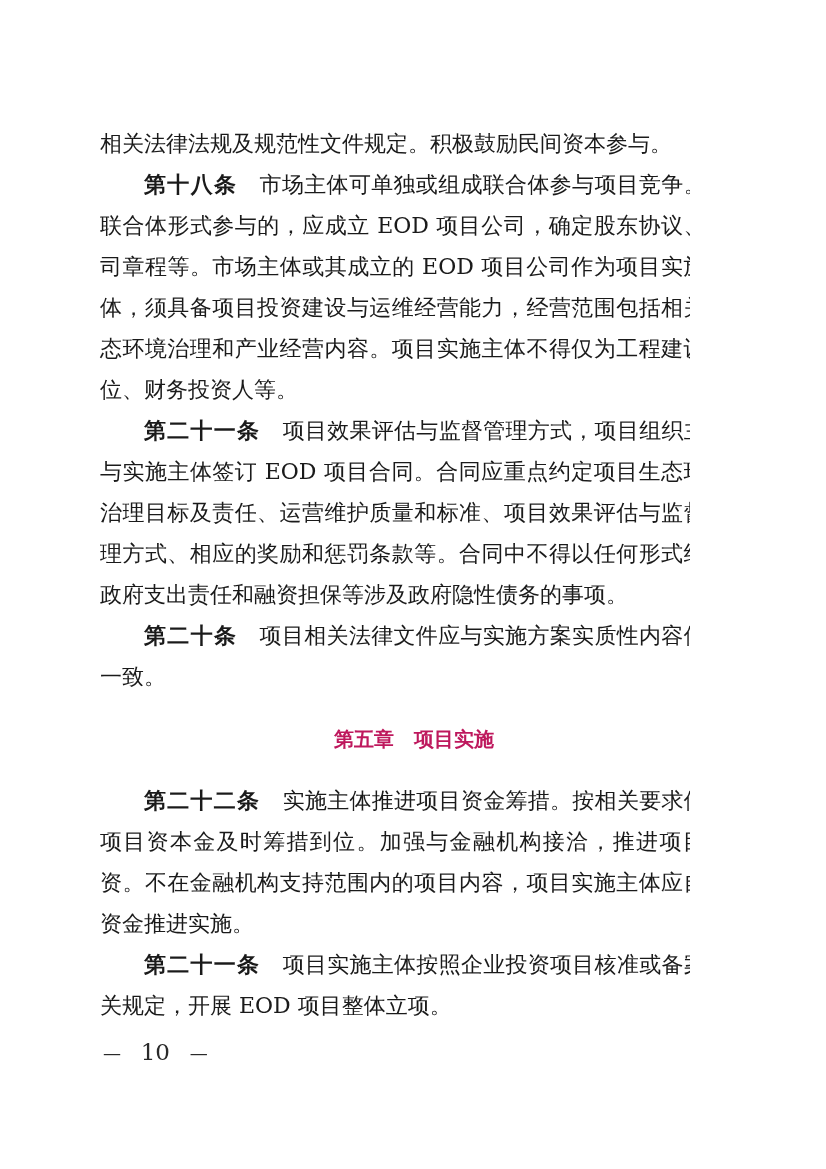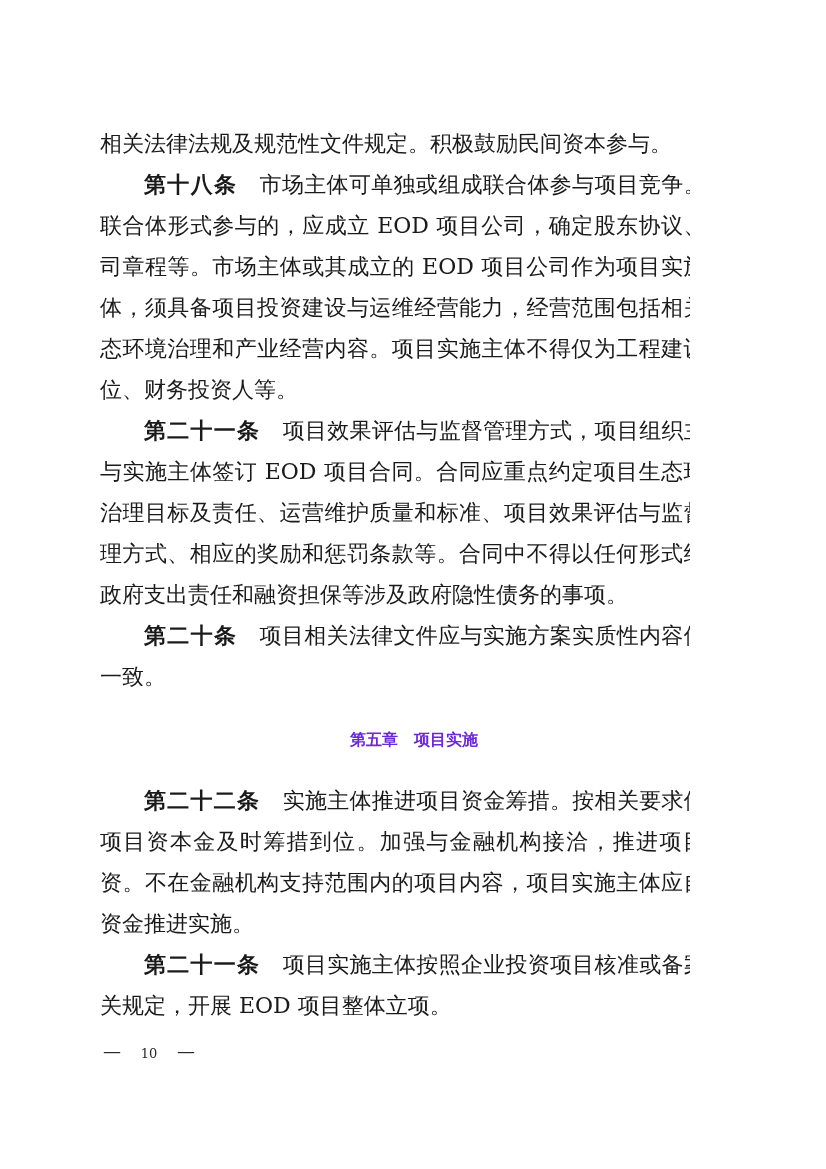--- a/index.html
+++ b/index.html
@@ -35,44 +35,44 @@
     text-indent: 44px;
   }
   p.para b {
     font-weight: bold;
     font-family: "DejaVu Sans", "Liberation Sans", sans-serif;
     letter-spacing: 1px;
   }
   h2.chapter {
     margin: 22px 0 20px 0;
     padding: 0;
-    font-size: 16px;
+    font-size: 20px;
     line-height: 41px;
     text-align: center;
     font-weight: bold;
     font-family: "DejaVu Sans", "Liberation Sans", sans-serif;
-    color: #6d28d9;
+    color: #be185d;
   }
   .footer {
     position: absolute;
     left: 103px;
     top: 1040px;
     font-size: 18px;
     line-height: 24px;
     color: #2a2a2a;
     font-family: "DejaVu Serif", "Liberation Serif", serif;
   }
   .footer .dash {
     display: inline-block;
     letter-spacing: 0;
   }
   .footer .num {
     display: inline-block;
     margin: 0 14px;
-    font-size: 13px;
+    font-size: 23px;
   }
 </style>
 </head>
 <body>
 
 <div class="page">
   <div class="content">
 
     <p class="para"><span>相关法律法规及规范性文件规定。积极鼓励民间资本参与。</span></p>
 

